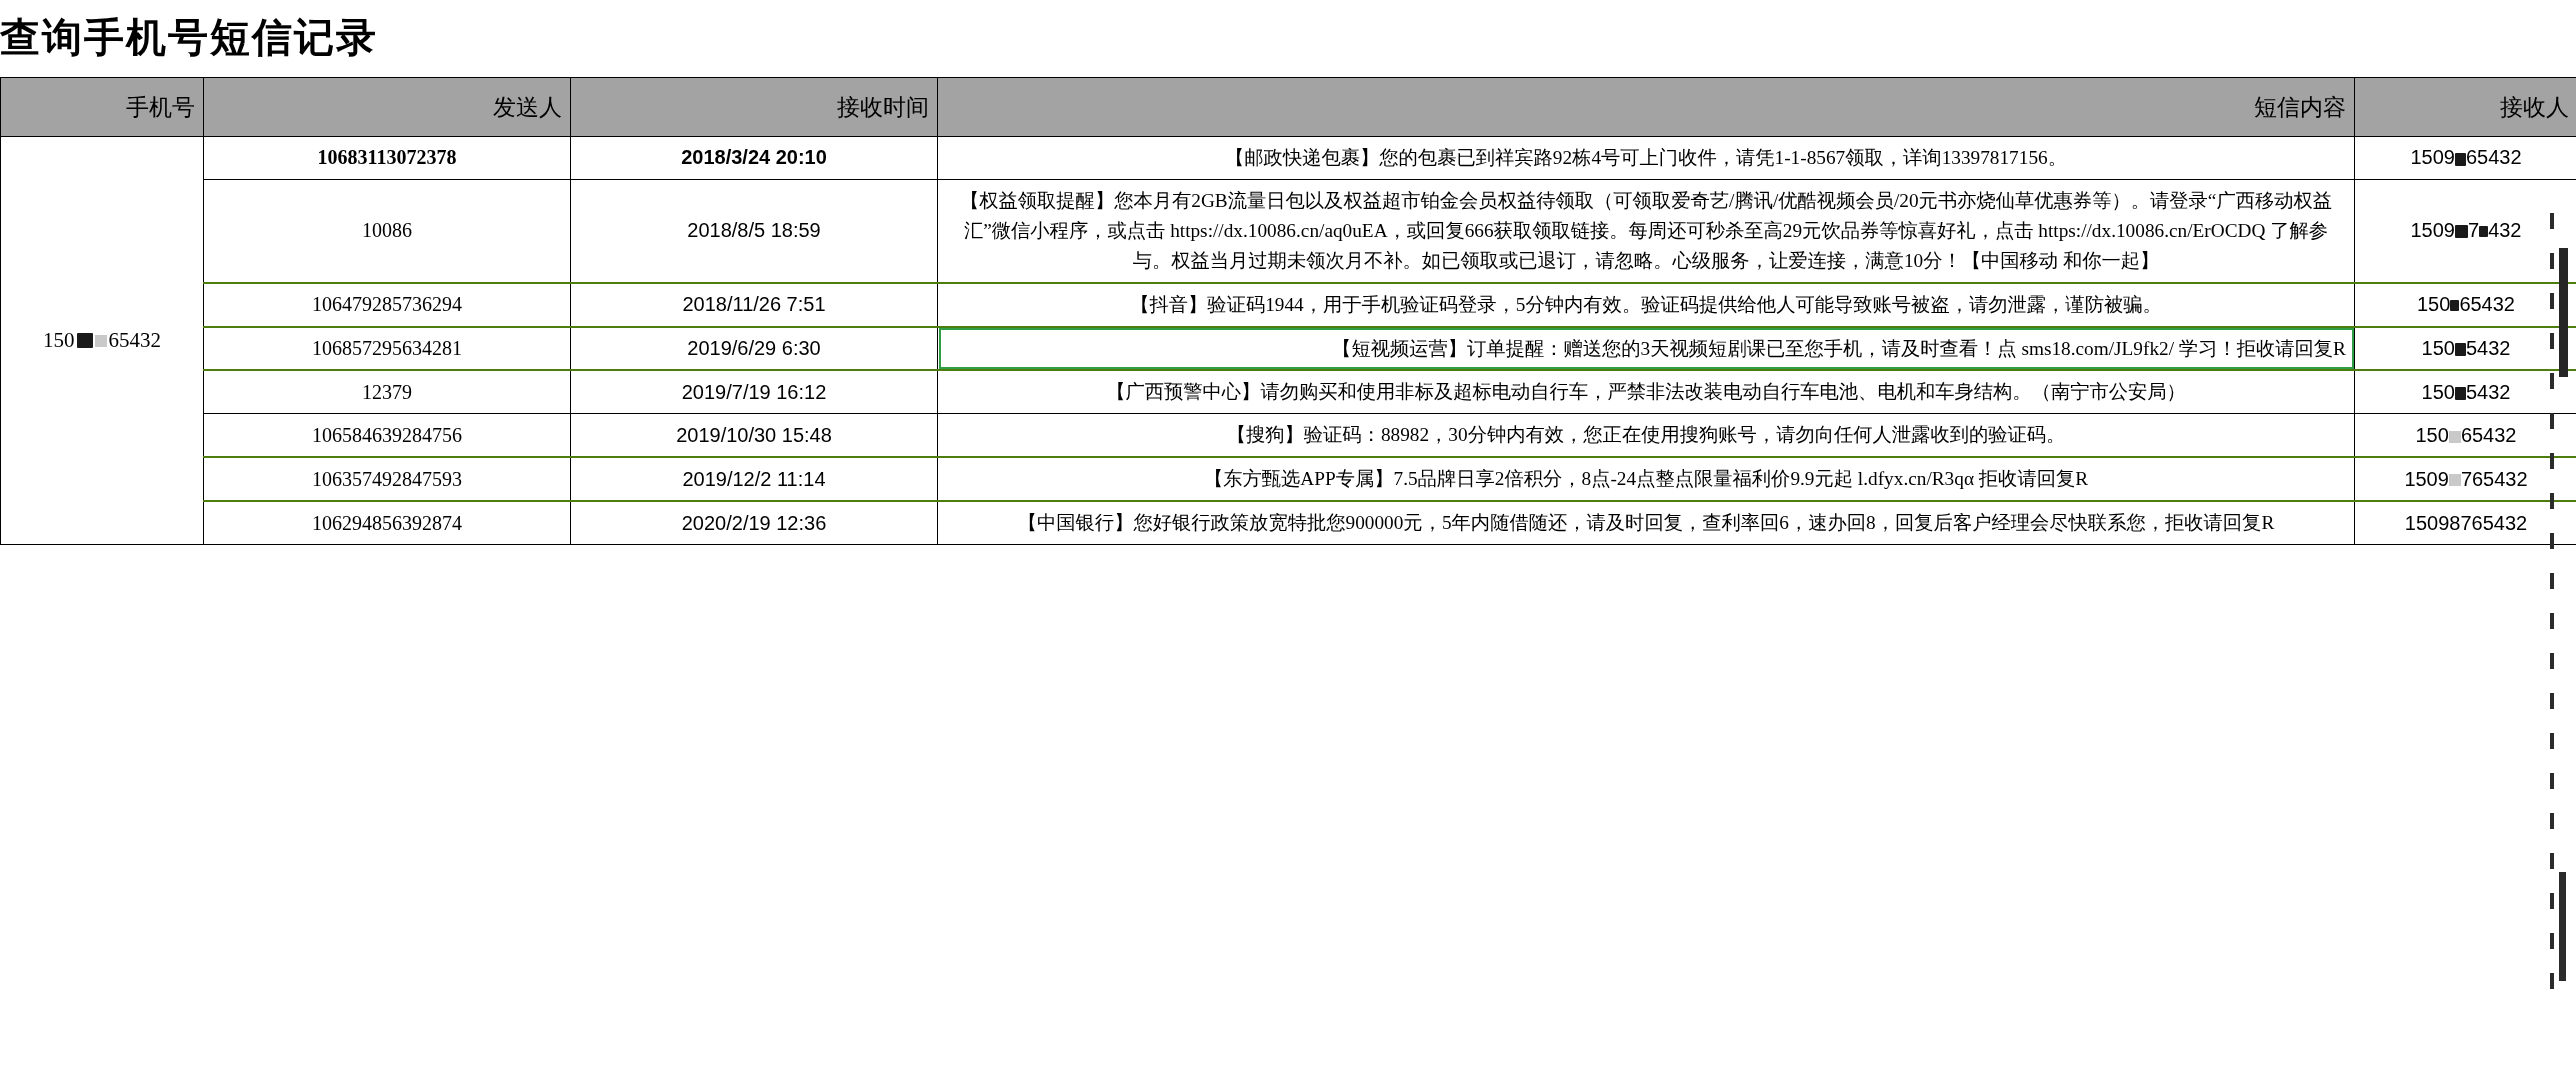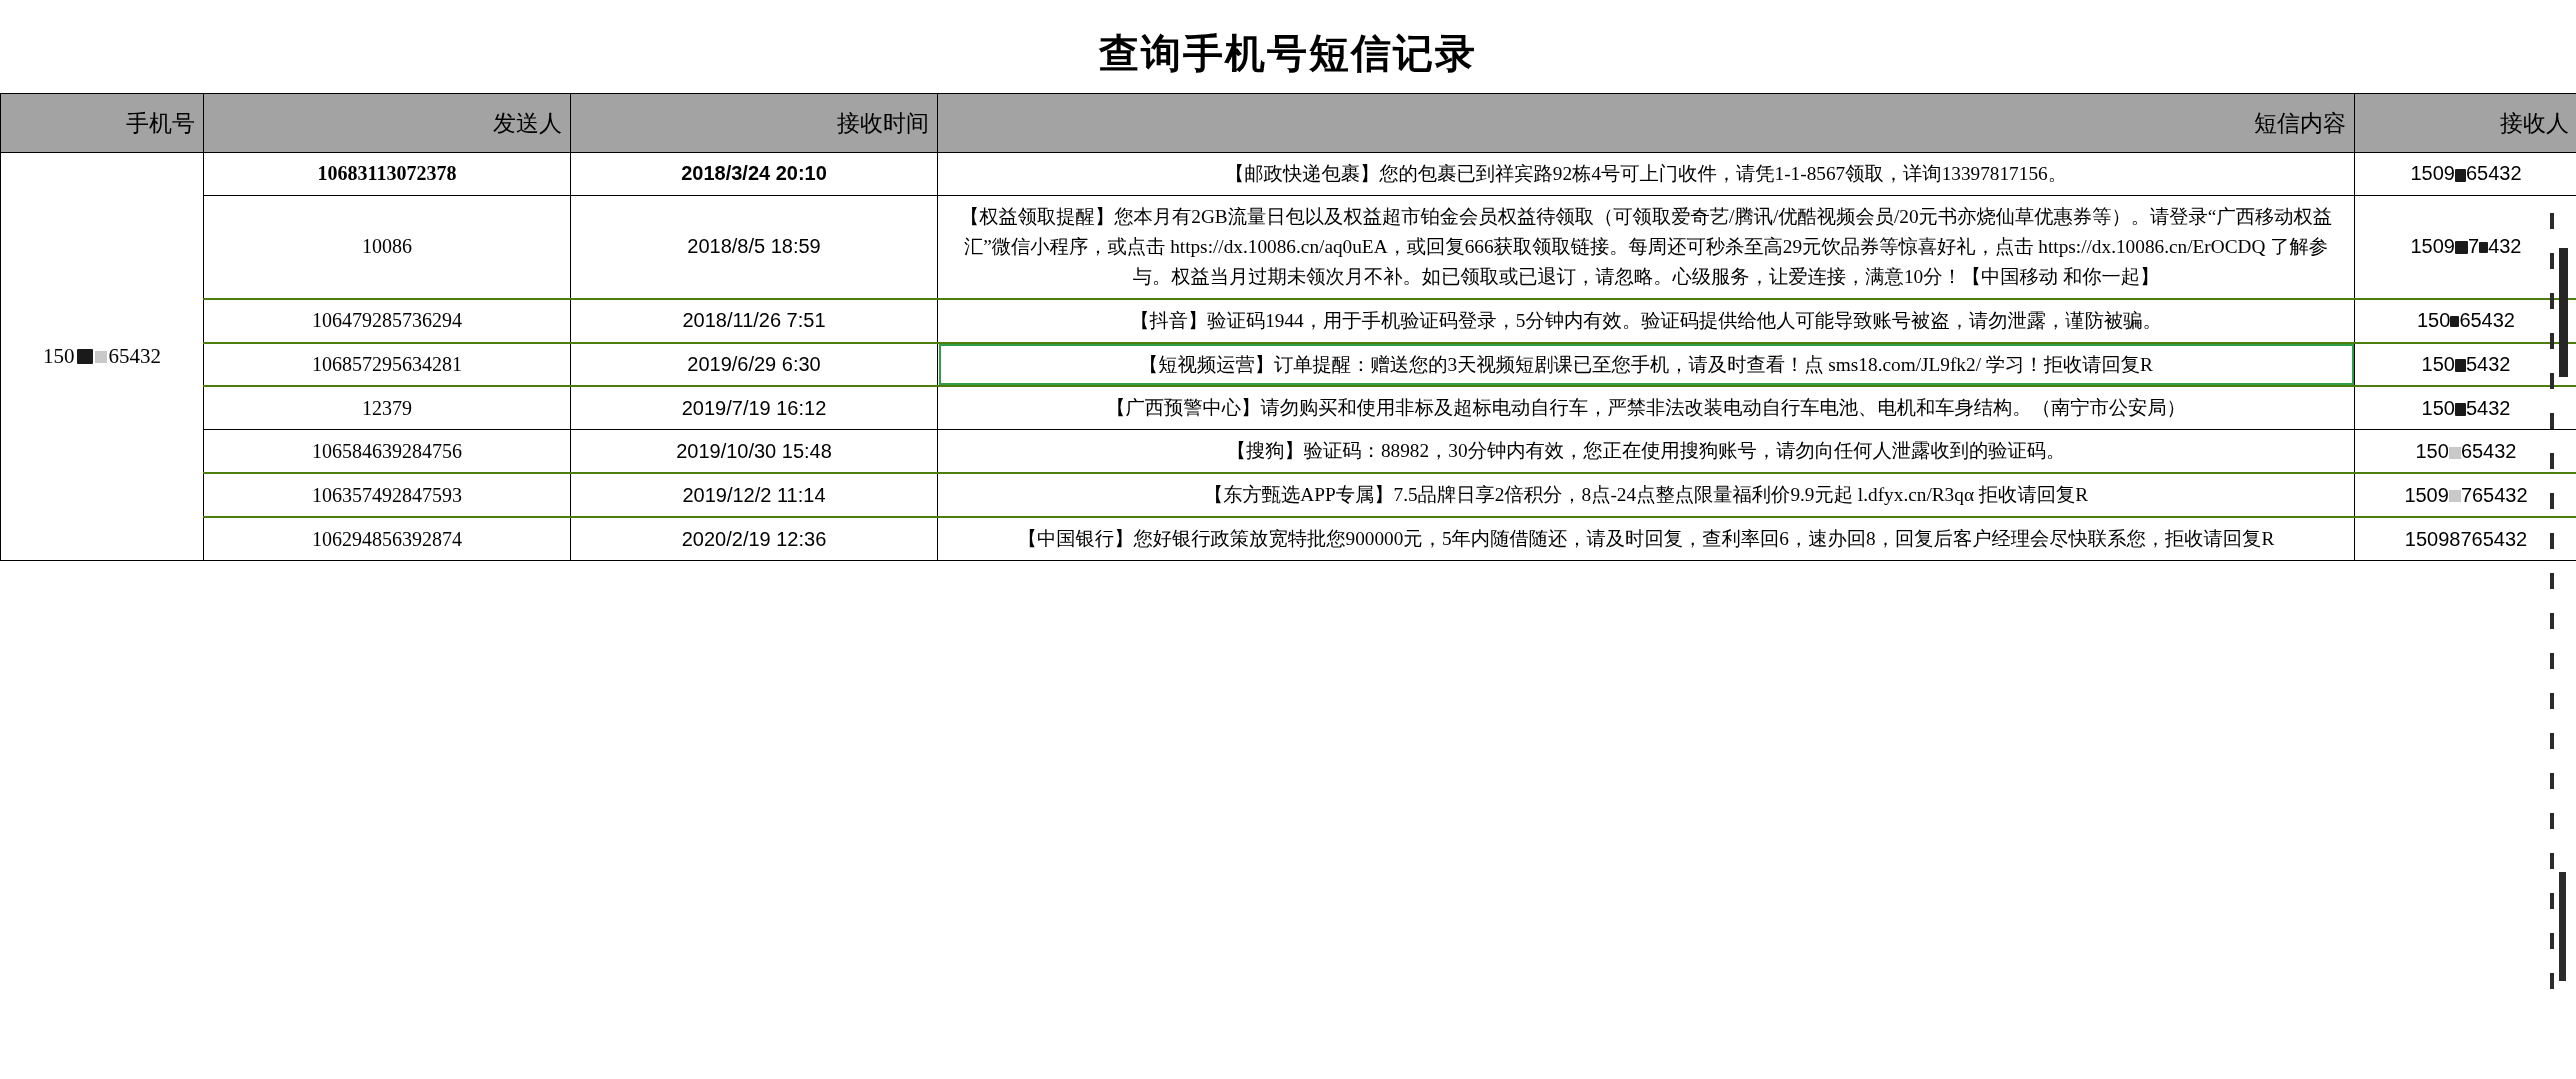--- a/index.html
+++ b/index.html
@@ -14,26 +14,26 @@
     color: #000000;
     overflow: hidden;
   }
   .page {
     position: relative;
     width: 2576px;
     height: 1080px;
     background: #ffffff;
   }
   .doc-title {
-    text-align: center;
+    text-align: left;
     font-family: Liberation Mono, monospace;
     font-weight: bold;
     font-size: 40px;
     letter-spacing: 2px;
-    padding-top: 26px;
+    padding-top: 10px;
     padding-bottom: 12px;
   }
   table.sms {
     border-collapse: collapse;
     width: 2576px;
     table-layout: fixed;
     font-size: 19px;
   }
   table.sms col.c-phone   { width: 203px; }
   table.sms col.c-sender  { width: 367px; }
@@ -82,20 +82,21 @@
     text-align: center;
     font-size: 20px;
     font-family: "Liberation Sans", sans-serif;
     position: relative;
     white-space: nowrap;
   }
   
   td.content.highlight {
     outline: 2px solid #2f9e44;
     outline-offset: -3px;
+    text-align: right;
   }
   tr.green-line td {
     border-top: 2px solid #4d7c0f;
   }
   
   .redact {
     display: inline-block;
     background: #1a1a1a;
     vertical-align: middle;
     border-radius: 1px;

